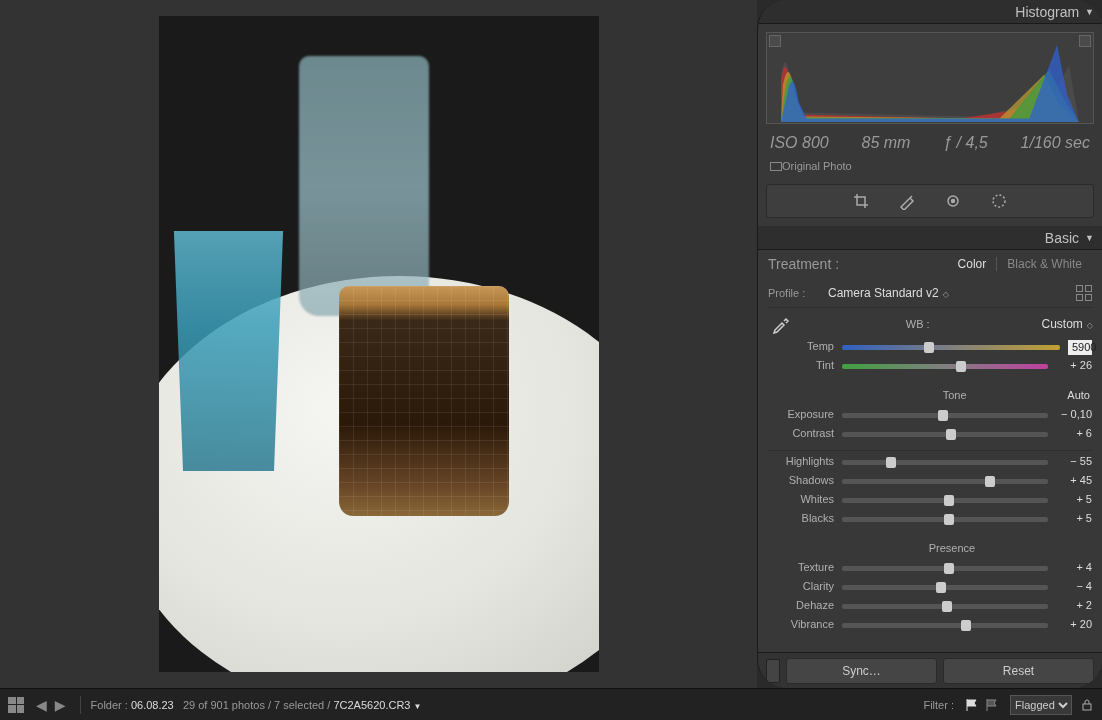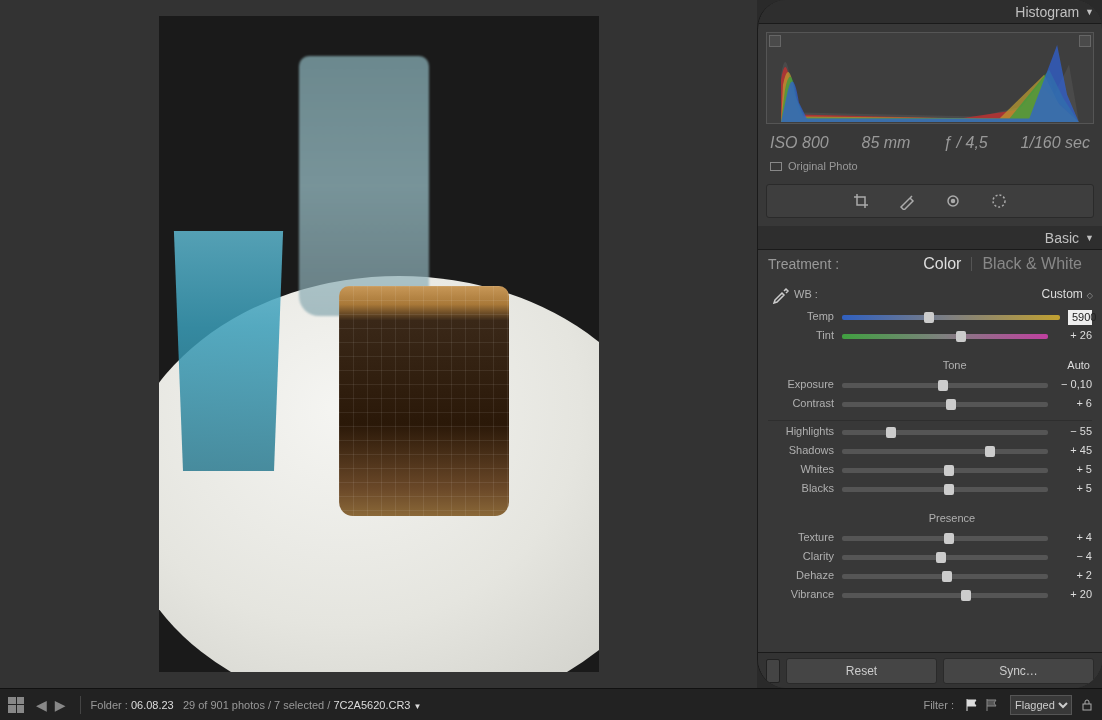--- a/index.html
+++ b/index.html
@@ -15,41 +15,41 @@
   .photo .bg-dark { position:absolute; inset:0; background:linear-gradient(135deg,#0a1515 0%, #1a2a2a 40%, #0a1515 100%); z-index:-1; }
 
   .right-panel { position:absolute; right:0; top:0; width:345px; bottom:32px; background:#383838; border-left:1px solid #1a1a1a; overflow:hidden;border-radius:29px; }
   .panel-header { height:24px; background:#2e2e2e; border-bottom:1px solid #1a1a1a; display:flex; align-items:center; justify-content:flex-end; padding:0 8px; color:#c0c0c0; font-size:14px; }
   .panel-header .tri { margin-left:6px; font-size:9px; }
   .histogram-box { margin:8px; background:#3e3e3e; border:1px solid #555; height:92px; position:relative; }
   .clip-l, .clip-r { position:absolute; top:2px; width:12px; height:12px; background:#4a4a4a; border:1px solid #666; cursor:pointer; }
   .clip-l { left:2px; } .clip-r { right:2px; }
   .histo-svg { position:absolute; left:14px; right:14px; top:2px; bottom:2px; }
   .meta-row { display:flex; justify-content:space-between; padding:2px 12px 4px; font-size:16px; color:#999; font-style:italic; }
-  .orig-row { display:flex; align-items:center; padding:4px 12px 8px; font-size:11px; color:#999; gap:6px; }
+  .orig-row { display:flex; align-items:center; padding:4px 12px 8px; font-size:11px; color:#999; }
   .orig-row .box { width:12px; height:9px; border:1px solid #888; }
   .toolstrip { margin:4px 8px 8px; height:34px; background:#3e3e3e; border:1px solid #2a2a2a; border-radius:3px; display:flex; align-items:center; justify-content:center; gap:28px; }
   .toolstrip svg { width:18px; height:18px; fill:none; stroke:#aaa; stroke-width:1.5; cursor:pointer; }
 
   .basic-body { padding:0 10px; }
   .chevrons { font-size:8px; color:#999; margin-left:4px; letter-spacing:-1px; }
   .treat-row { display:flex; align-items:center; height:28px; }
   .treat-row .lbl { flex:1; font-size:14px; color:#999; }
-  .treat-row .opt { padding:0 10px; font-size:16px; color:#888; cursor:pointer; }
+  .treat-row .opt { padding:0 10px; font-size:12px; color:#888; cursor:pointer; }
   .treat-row .opt.active { color:#ddd; }
   .treat-row .sep { width:1px; height:14px; background:#555; }
   .profile-row { display:flex; align-items:center; height:30px; border-bottom:1px solid #2e2e2e; }
   .profile-row .lbl { font-size:11px; color:#999; width:60px; }
   .profile-row .val { flex:1; color:#ddd; font-size:12px; cursor:pointer; }
   .grid-icon { width:16px; height:16px; display:grid; grid-template:1fr 1fr/1fr 1fr; gap:2px; cursor:pointer; }
   .grid-icon span { border:1px solid #888; }
   .wb-row { display:flex; align-items:center; height:32px; }
   .eyedrop { width:26px; height:26px; display:flex; align-items:center; justify-content:center; cursor:pointer; }
   .eyedrop svg { width:20px; height:20px; stroke:#ccc; fill:none; stroke-width:1.5; }
-  .wb-row .wlbl { flex:1; text-align:left; font-size:11px; color:#b0b0b0; }
+  .wb-row .wlbl { flex:1; text-align:center; font-size:11px; color:#b0b0b0; }
   .wb-row .wval { color:#ddd; font-size:12px; cursor:pointer; }
 
   .slider-row { display:flex; align-items:flex-start; height:19px; }
   .slider-row .slabel { width:74px; text-align:right; padding-right:8px; font-size:11px; color:#b0b0b0; }
   .slider-row .track-wrap { flex:1; position:relative; height:14px; display:flex; align-items:center; }
   .slider-row .track { height:5px; width:100%; background:#555; border-radius:2px; position:relative; }
   .slider-row .track.temp { background:linear-gradient(90deg,#3060c0,#808080,#c0a030); }
   .slider-row .track.tint { background:linear-gradient(90deg,#40a040,#808080,#c040a0); }
   .slider-row .knob { position:absolute; top:-3px; width:10px; height:11px; background:#ccc; border-radius:2px; transform:translateX(-50%); cursor:pointer; }
   .slider-row .sval { width:44px; text-align:right; font-size:11px; color:#ddd; padding-left:4px; }
@@ -142,20 +142,32 @@
   </div>
 
   <div class="basic-body">
     <div class="treat-row">
       <span class="lbl">Treatment :</span>
       <span class="opt active">Color</span>
       <span class="sep"></span>
       <span class="opt">Black &amp; White</span>
     </div>
 
+    <div class="profile-row">
+      <span class="lbl">Profile :</span>
+      <span class="val">
+        <span>Camera Standard v2</span><span class="chevrons">◇</span>
+      </span>
+      <span class="grid-icon">
+          <span></span>
+          <span></span>
+          <span></span>
+          <span></span>
+        </span>
+    </div>
 
     <div class="wb-row">
       <span class="eyedrop">
         <svg viewBox="0 0 20 20">
             <path d="M4 16l7-7 2 2-7 7-3 1 1-3z M13 7l2-2 2 2-2 2"></path>
           </svg>
       </span>
       <span class="wlbl">WB :</span>
       <span class="wval">
         <span>Custom</span><span class="chevrons">◇</span>
@@ -284,22 +296,22 @@
           <div class="track">
             <div class="knob" style="left: 60%;"></div>
           </div>
         </div>
       <span class="sval">+ 20</span>
     </div>
   </div>
 
   <div class="sync-row">
     <div class="switch"></div>
+    <button>Sync…</button>
     <button>Reset</button>
-    <button>Sync…</button>
   </div>
 </div>
 
 <div class="bottom-bar">
   <div class="grid-btn">
       <span></span>
       <span></span>
       <span></span>
       <span></span>
     </div>

